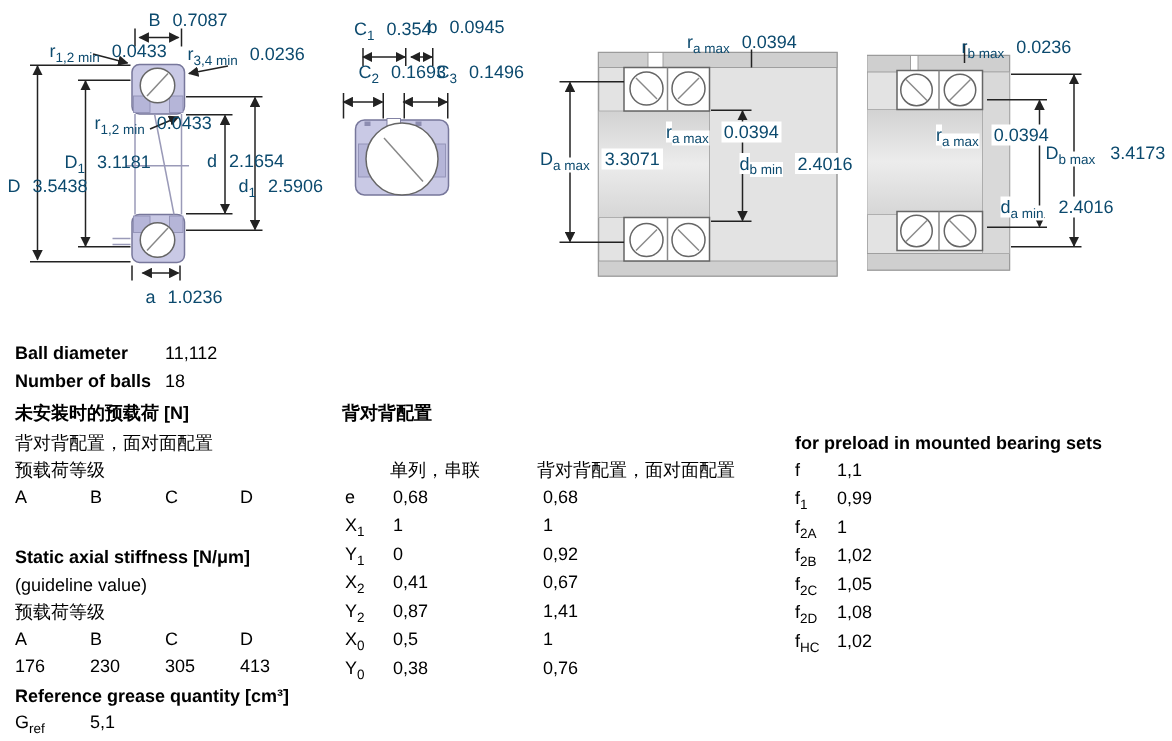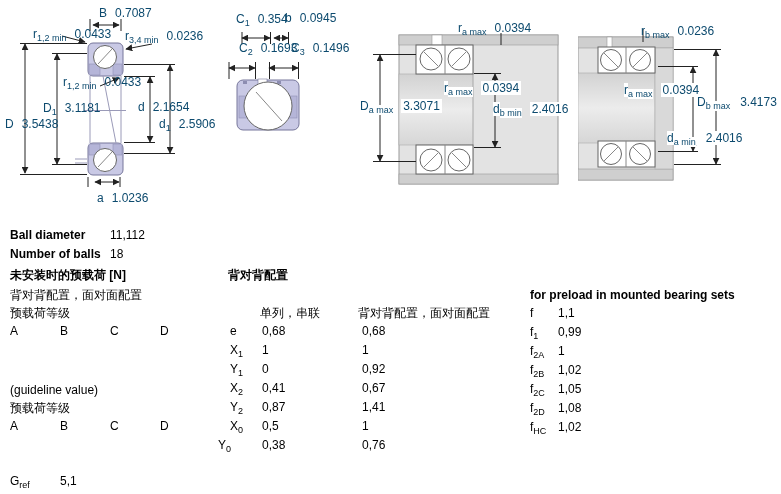--- a/index.html
+++ b/index.html
@@ -224,23 +224,26 @@
   <div class="lbl wbg" style="left:667px;top:132px"><span>d</span><sub>a min</sub><span class="val">2.4016</span></div>
 
   <span class="t b" style="left:10px;top:228px">Ball diameter</span>
   <span class="t" style="left:110px;top:228px">11,112</span>
   <span class="t b" style="left:10px;top:247px">Number of balls</span>
   <span class="t" style="left:110px;top:247px">18</span>
   <span class="t b" style="left:10px;top:268px">未安装时的预载荷 [N]</span>
   <span class="t" style="left:10px;top:288px">背对背配置，面对面配置</span>
   <span class="t" style="left:10px;top:306px">预载荷等级</span>
   <span class="t" style="left:10px;top:324px"><span class="cell">A</span><span class="cell">B</span><span class="cell">C</span><span class="cell">D</span></span>
+  <span class="t b" style="left:10px;top:364px">Static axial stiffness [N/μm]</span>
   <span class="t" style="left:10px;top:383px">(guideline value)</span>
   <span class="t" style="left:10px;top:401px">预载荷等级</span>
   <span class="t" style="left:10px;top:419px"><span class="cell">A</span><span class="cell">B</span><span class="cell">C</span><span class="cell">D</span></span>
+  <span class="t" style="left:10px;top:437px"><span class="cell">176</span><span class="cell">230</span><span class="cell">305</span><span class="cell">413</span></span>
+  <span class="t b" style="left:10px;top:457px">Reference grease quantity [cm³]</span>
   <span class="t" style="left:10px;top:474px"><span>G</span><sub>ref</sub></span>
   <span class="t" style="left:60px;top:474px">5,1</span>
 
   <span class="t b" style="left:228px;top:268px">背对背配置</span>
   <span class="t" style="left:260px;top:306px">单列，串联</span>
   <span class="t" style="left:358px;top:306px">背对背配置，面对面配置</span>
 
   <span class="t" style="left:230px;top:324px"><span>e</span><sub></sub></span>
   <span class="t" style="left:262px;top:324px">0,68</span>
   <span class="t" style="left:362px;top:324px">0,68</span>
@@ -252,21 +255,21 @@
   <span class="t" style="left:362px;top:362px">0,92</span>
   <span class="t" style="left:230px;top:381px"><span>X</span><sub>2</sub></span>
   <span class="t" style="left:262px;top:381px">0,41</span>
   <span class="t" style="left:362px;top:381px">0,67</span>
   <span class="t" style="left:230px;top:400px"><span>Y</span><sub>2</sub></span>
   <span class="t" style="left:262px;top:400px">0,87</span>
   <span class="t" style="left:362px;top:400px">1,41</span>
   <span class="t" style="left:230px;top:419px"><span>X</span><sub>0</sub></span>
   <span class="t" style="left:262px;top:419px">0,5</span>
   <span class="t" style="left:362px;top:419px">1</span>
-  <span class="t" style="left:218px;top:438px"><span>Y</span><sub>0</sub></span>
+  <span class="t" style="left:230px;top:438px"><span>Y</span><sub>0</sub></span>
   <span class="t" style="left:262px;top:438px">0,38</span>
   <span class="t" style="left:362px;top:438px">0,76</span>
 
   <span class="t b" style="left:530px;top:288px">for preload in mounted bearing sets</span>
   <span class="t" style="left:530px;top:306px"><span>f</span><sub></sub></span>
   <span class="t" style="left:558px;top:306px">1,1</span>
   <span class="t" style="left:530px;top:325px"><span>f</span><sub>1</sub></span>
   <span class="t" style="left:558px;top:325px">0,99</span>
   <span class="t" style="left:530px;top:344px"><span>f</span><sub>2A</sub></span>
   <span class="t" style="left:558px;top:344px">1</span>

